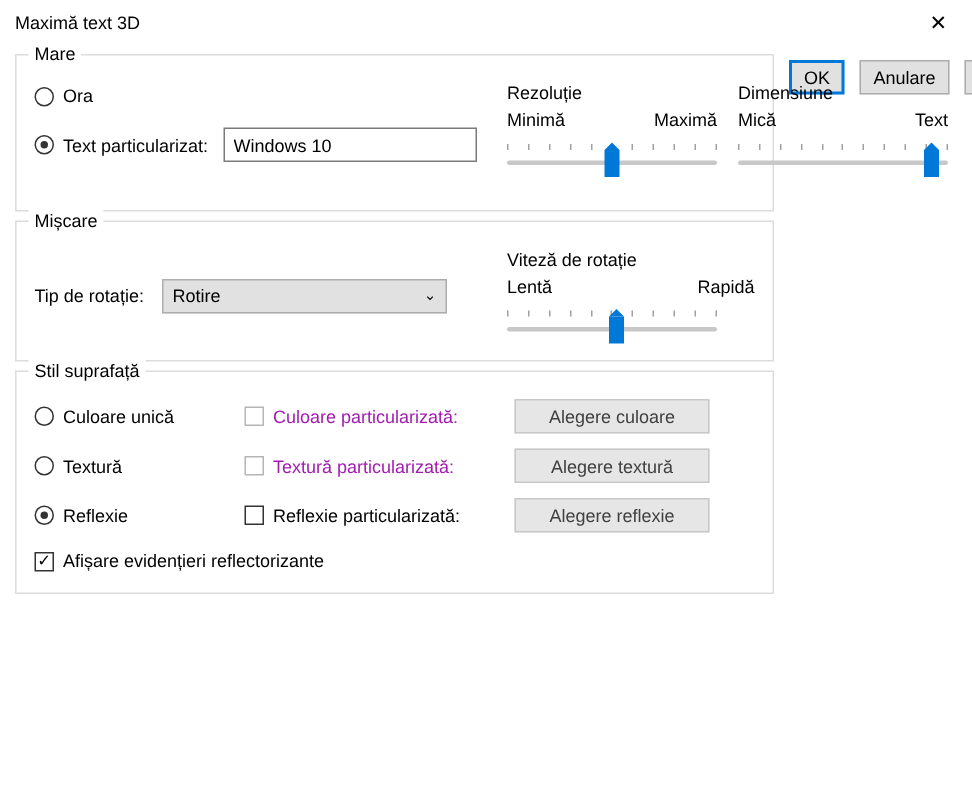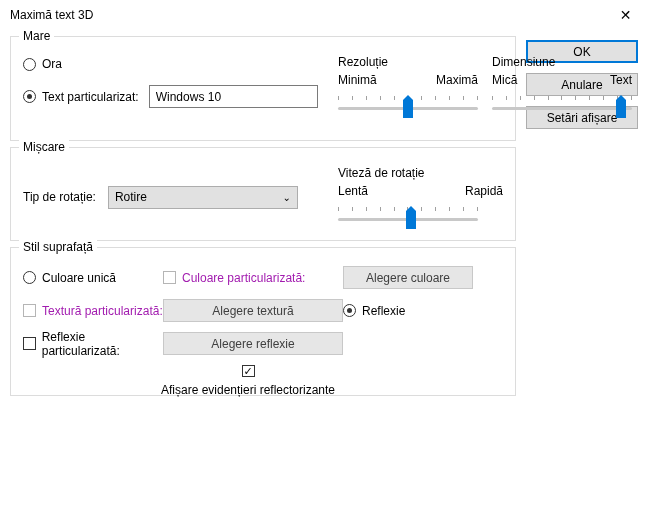--- a/index.html
+++ b/index.html
@@ -5,21 +5,21 @@
   * { box-sizing: border-box; font-family: "Segoe UI", Tahoma, sans-serif; font-size: 12px; }
   body { margin: 0; background: #fff; color: #000; width: 648px; height: 532px; overflow: hidden; }
 
   
   .titlebar { height: 30px; display: flex; align-items: center; justify-content: space-between; padding: 0 0 0 10px; border-bottom: 1px solid #fff; }
   .titlebar .title { font-size: 12px; }
   .titlebar .close { width: 45px; height: 30px; display:flex; align-items:center; justify-content:center; font-size:14px; font-family: Arial, sans-serif; }
 
   .body { display:flex; padding: 6px 10px 10px 10px; gap: 10px; }
   .left { flex: 1; display:flex; flex-direction:column; gap: 6px; }
-  .right { width: 112px; display:flex; flex-direction:column; gap: 10px; padding-top: 4px; }
+  .right { width: 112px; display:flex; flex-direction:row; gap: 10px; padding-top: 4px; }
 
   
   .group { border: 1px solid #dcdcdc; padding: 18px 12px 12px 12px; position: relative; }
   .group > .legend { position: absolute; top: -8px; left: 8px; background: #fff; padding: 0 4px; font-size: 12px; }
 
   
   .btn { background: #e1e1e1; border: 1px solid #adadad; height: 23px; display:flex; align-items:center; justify-content:center; padding: 0 8px; }
   .btn.wide { width: 100%; }
   .btn.primary { border: 2px solid #0078d7; background: #e1e1e1; }
   .btn.disabled { color: #404040; border-color: #c8c8c8; background: #e6e6e6; }
@@ -59,21 +59,21 @@
   #text-group .leftcol { flex:1; display:flex; flex-direction:column; gap: 12px; }
   #text-group .rightcol { width: 165px; display:flex; flex-direction:row; gap: 14px; }
 
   
   #move-group .content { display:flex; gap: 20px; align-items:center; }
   #move-group .leftcol { flex:1; display:flex; align-items:center; gap: 12px; }
   #move-group .rightcol { width: 165px; }
 
   
   #surf-group .content { display:grid; grid-template-columns: 140px 180px 130px; row-gap: 10px; align-items:center; }
-  #surf-group .full { grid-column: 1 / span 3; flex-direction: column; }
+  #surf-group .full { grid-column: 1 / span 3; }
 </style>
 </head>
 <body>
 
 <div class="titlebar">
   <span class="title">Maximă text 3D</span>
   <div class="close">✕</div>
 </div>
 
 <div class="body">
@@ -196,20 +196,24 @@
           <span>Culoare unică</span>
         </div>
         <div class="check disabled">
           <span class="box"></span>
           <span>Culoare particularizată:</span>
         </div>
         <div class="btn disabled">
           <span>Alegere culoare</span>
         </div>
 
+        <div class="radio">
+          <span class="dot"></span>
+          <span>Textură</span>
+        </div>
         <div class="check disabled">
           <span class="box"></span>
           <span>Textură particularizată:</span>
         </div>
         <div class="btn disabled">
           <span>Alegere textură</span>
         </div>
 
         <div class="radio sel">
           <span class="dot"></span>

